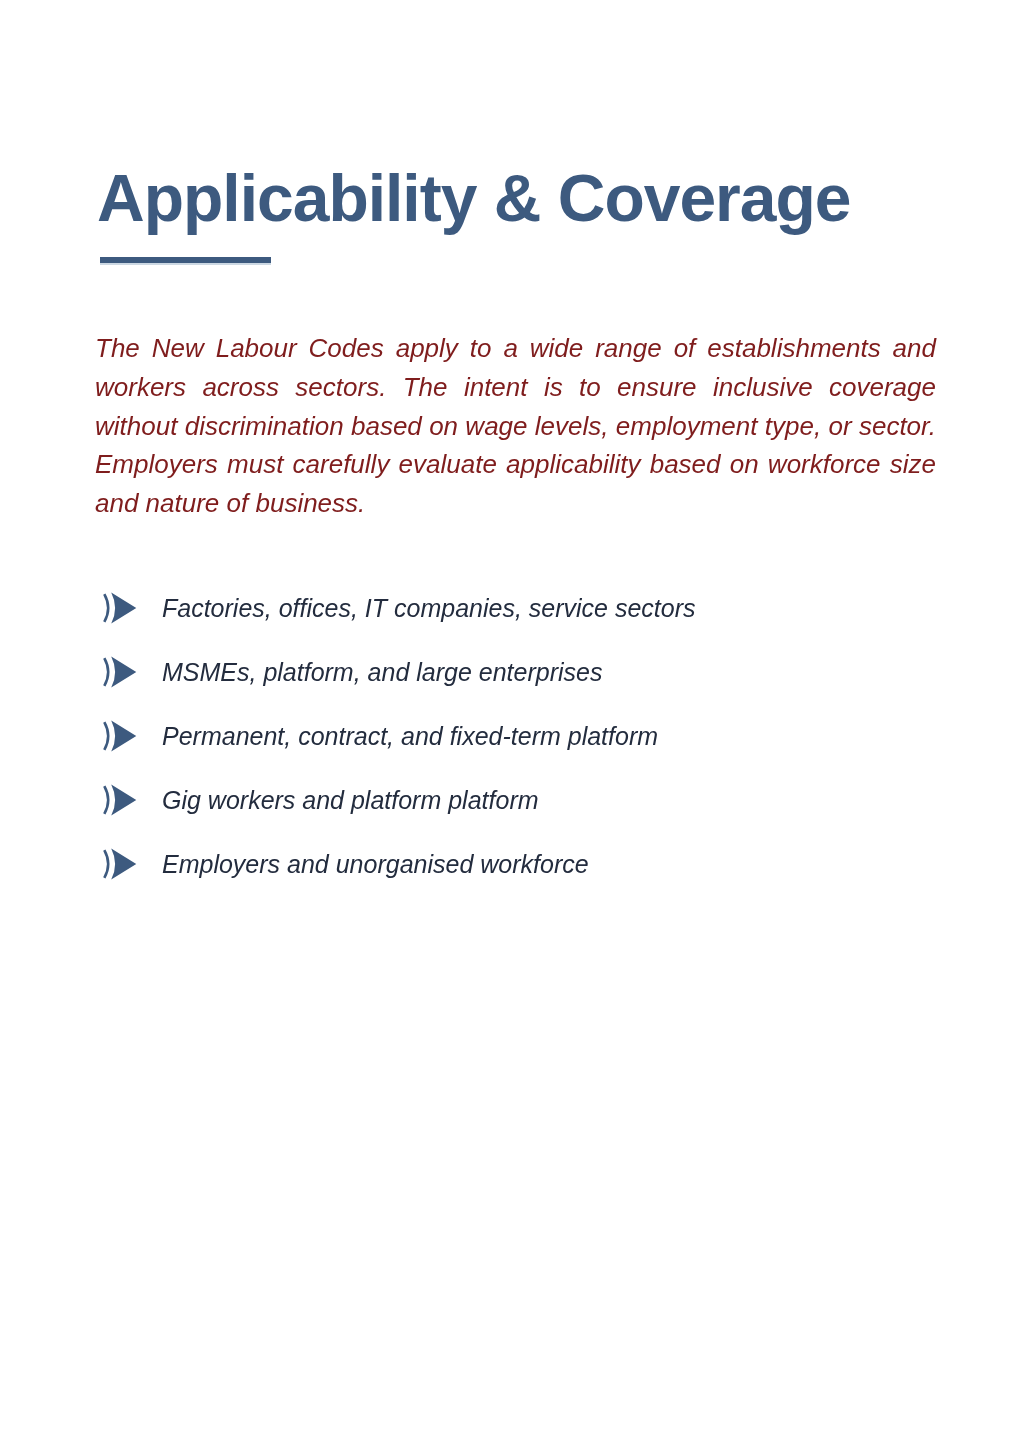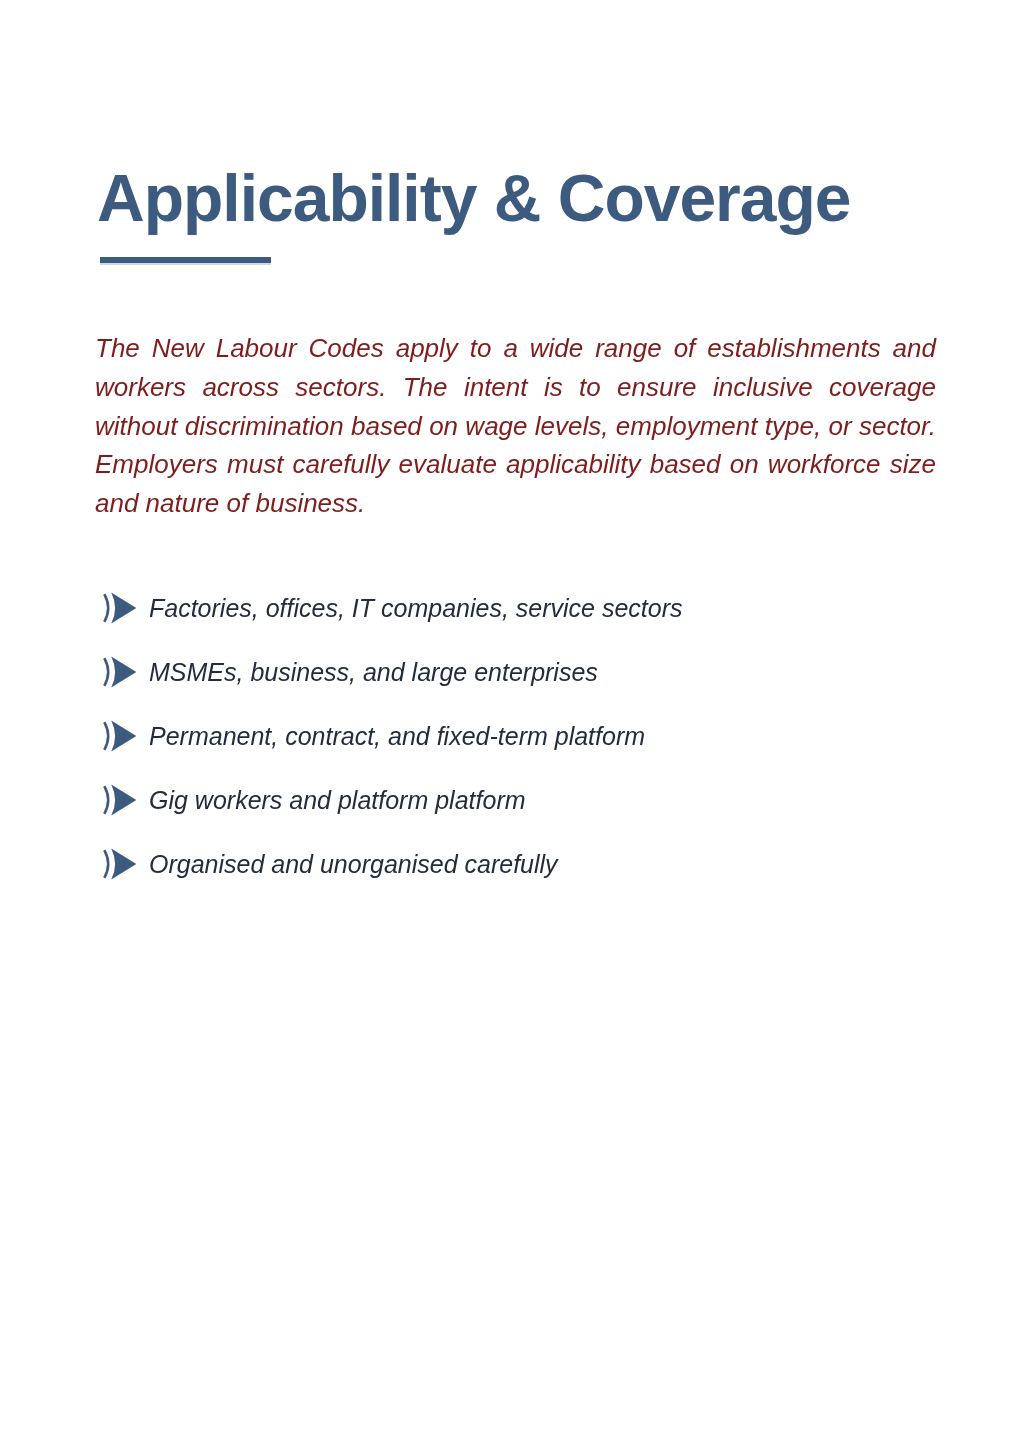--- a/index.html
+++ b/index.html
@@ -62,21 +62,21 @@
   .chev-icon {
     width: 38px;
     height: 40px;
     flex: 0 0 38px;
     display: inline-flex;
     align-items: center;
     justify-content: center;
   }
   .chev-icon svg { display: block; width: 38px; height: 40px; }
   .bullet-text {
-    margin-left: 11px;
+    margin-left: 24px;
     font-size: 25px;
     font-style: italic;
     color: #232c3e;
     white-space: nowrap;
   }
 </style>
 </head>
 <body>
 
 <div class="page">
@@ -99,21 +99,21 @@
       <span class="bullet-text">Factories, offices, IT companies, service sectors</span>
     </li>
 
     <li class="bullet-item">
       <span class="chev-icon">
         <svg viewBox="0 0 44 40" xmlns="http://www.w3.org/2000/svg">
           <path d="M5 4 Q14 20 5 36" fill="none" stroke="#3d5a7f" stroke-width="3"></path>
           <path d="M13 2 Q22 20 13 38 L42 20 Z" fill="#3d5a7f"></path>
         </svg>
       </span>
-      <span class="bullet-text">MSMEs, business, and large enterprises</span>
+      <span class="bullet-text">MSMEs, platform, and large enterprises</span>
     </li>
 
     <li class="bullet-item">
       <span class="chev-icon">
         <svg viewBox="0 0 44 40" xmlns="http://www.w3.org/2000/svg">
           <path d="M5 4 Q14 20 5 36" fill="none" stroke="#3d5a7f" stroke-width="3"></path>
           <path d="M13 2 Q22 20 13 38 L42 20 Z" fill="#3d5a7f"></path>
         </svg>
       </span>
       <span class="bullet-text">Permanent, contract, and fixed-term platform</span>
@@ -129,17 +129,17 @@
       <span class="bullet-text">Gig workers and platform platform</span>
     </li>
 
     <li class="bullet-item">
       <span class="chev-icon">
         <svg viewBox="0 0 44 40" xmlns="http://www.w3.org/2000/svg">
           <path d="M5 4 Q14 20 5 36" fill="none" stroke="#3d5a7f" stroke-width="3"></path>
           <path d="M13 2 Q22 20 13 38 L42 20 Z" fill="#3d5a7f"></path>
         </svg>
       </span>
-      <span class="bullet-text">Organised and unorganised carefully</span>
+      <span class="bullet-text">Employers and unorganised workforce</span>
     </li>
 
   </ul>
 </div>
 
 </body></html>

